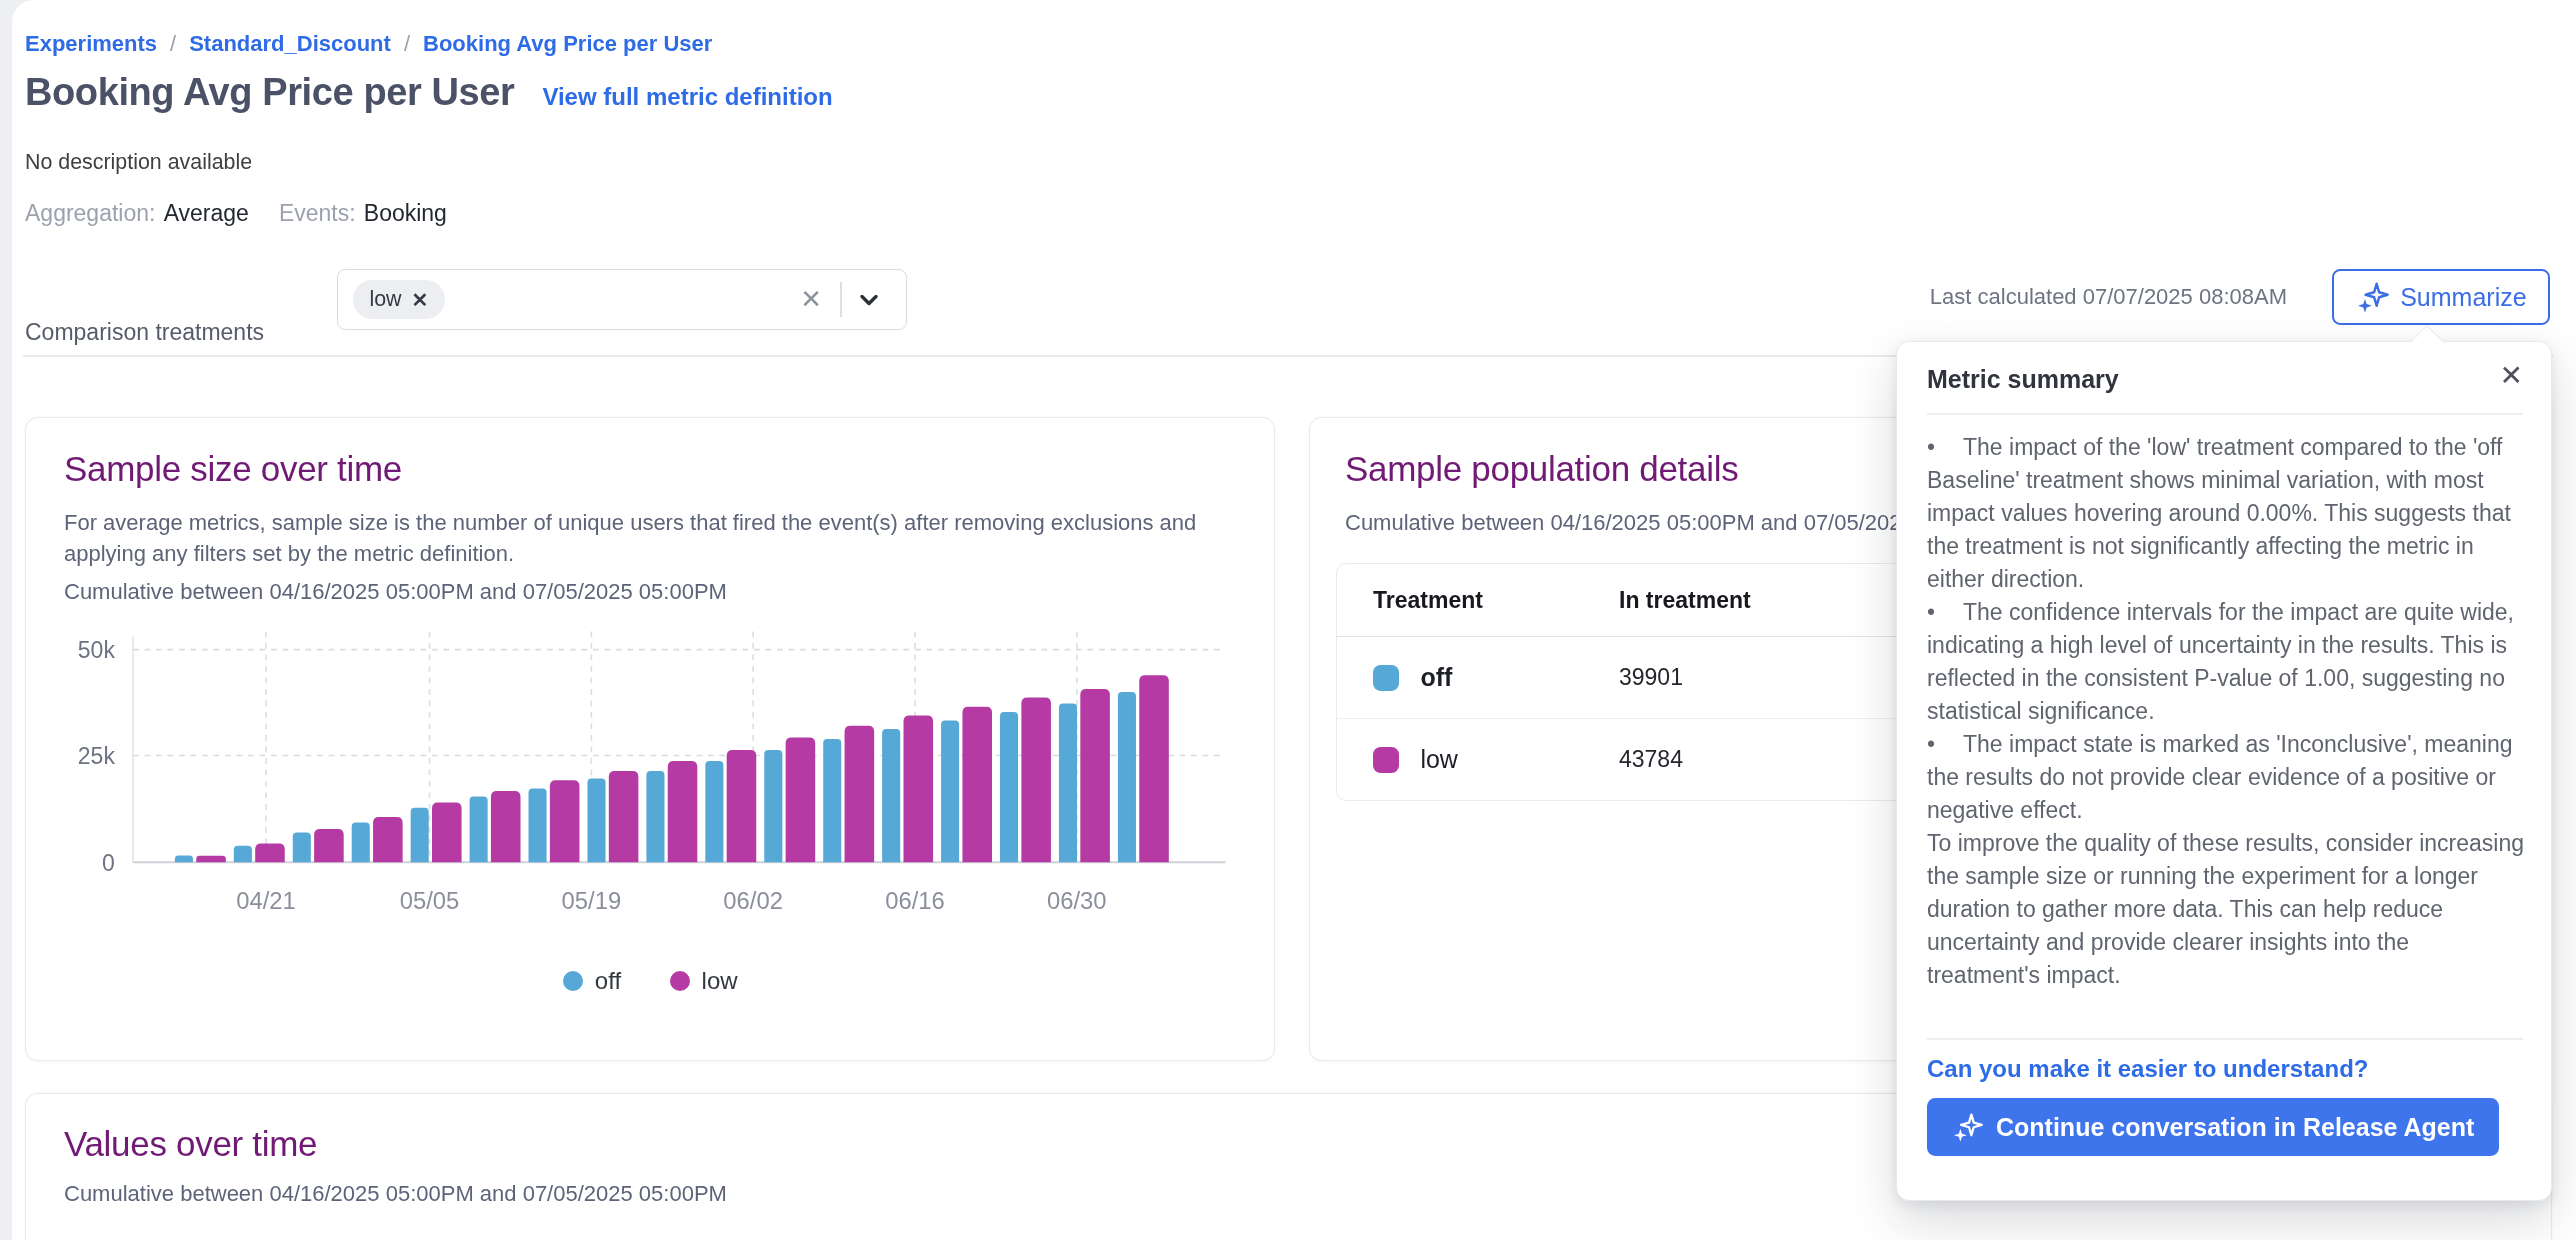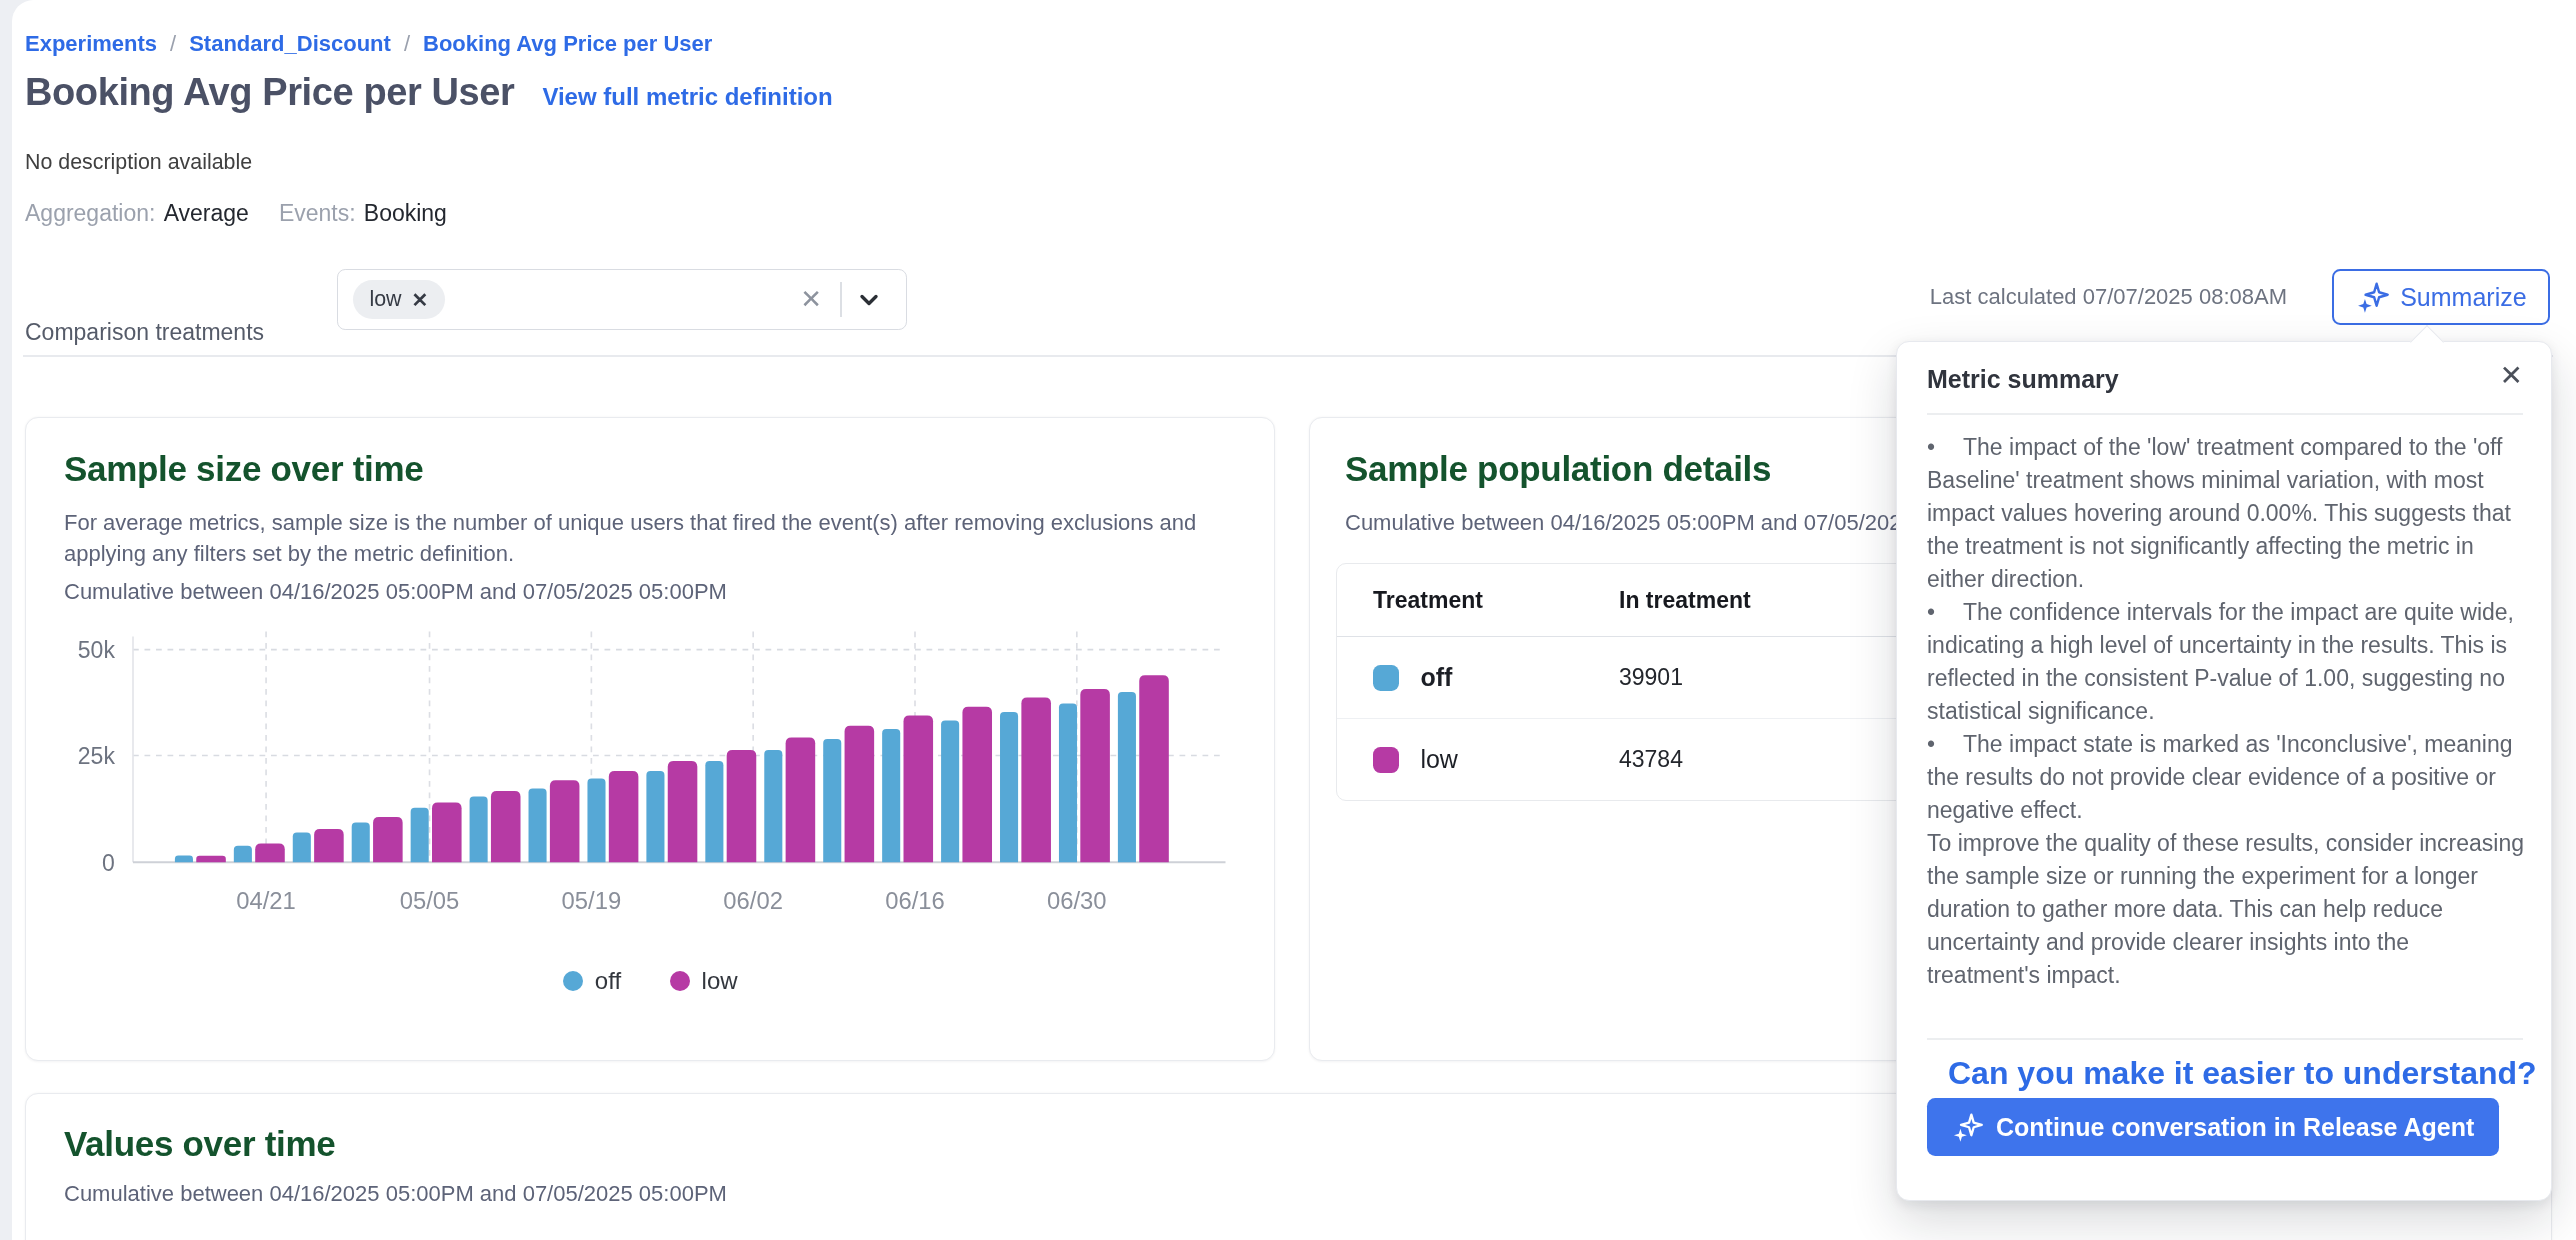--- a/index.html
+++ b/index.html
@@ -35,21 +35,21 @@
   .vsep{width:1.6px;height:35px;background:#dcdfe4;margin:0 5px;}
   .chev{padding:0 8.2px;cursor:pointer;display:flex;align-items:center;}
   .last-calc{top:284px;right:289px;font-size:22px;color:#6d7380;}
   .summarize-btn{right:26px;top:269px;height:56px;border:2.5px solid #3b6de4;border-radius:8.2px;background:#fff;
     display:flex;align-items:center;gap:11.5px;padding:0 21.4px;cursor:pointer;box-sizing:border-box;}
   .summarize-btn span{font-size:25px;font-weight:400;color:#3b6de4;}
   .page-divider{left:23px;top:355px;width:2530px;height:1.6px;background:#e8eaee;}
 
   
   .card{background:#fff;border:1.6px solid #e9ebef;border-radius:13px;box-shadow:0 0.8px 2.5px rgba(16,24,40,.05);box-sizing:border-box;}
-  .card-title{font-size:35px;font-weight:700;color:#14532d;letter-spacing:-0.3px;}
+  .card-title{font-size:35px;font-weight:400;color:#701a75;letter-spacing:-0.3px;}
   .card-sub{font-size:22px;color:#5d6378;}
   .card-desc{font-size:22px;color:#5d6378;line-height:31px;}
 
   #card-sample{left:25px;top:417px;width:1250px;height:644px;}
   #card-sample .card-title{position:absolute;left:38px;top:31px;}
   #card-sample .card-desc{position:absolute;left:38px;top:89px;width:1142px;}
   #card-sample .card-sub{position:absolute;left:38px;top:161px;}
   .chart-wrap{position:absolute;left:0px;top:202px;width:1249px;height:345px;}
   svg text{font-family:"Liberation Sans",sans-serif;}
   .legend{position:absolute;left:0;top:549px;width:1249px;display:flex;justify-content:center;gap:49px;}
@@ -81,21 +81,21 @@
     box-shadow:0 20px 49px rgba(16,24,40,.16), 0 3.3px 11.5px rgba(16,24,40,.08);z-index:10;box-sizing:border-box;}
   .notch{position:absolute;left:518px;top:-12.3px;width:23px;height:23px;background:#fff;
     border-left:1.6px solid #e7e9ee;border-top:1.6px solid #e7e9ee;transform:rotate(45deg);}
   .pop-title{position:absolute;left:30px;top:23px;font-size:25px;font-weight:700;color:#30343d;}
   .pop-close{position:absolute;right:28px;top:20px;font-size:28px;color:#4b505a;cursor:pointer;line-height:1;}
   .pop-div1{position:absolute;left:30px;top:71px;width:596px;height:1.6px;background:#eceef0;}
   .pop-body{position:absolute;left:30px;top:89px;width:598px;font-size:23px;line-height:33px;color:#5f646e;}
   .pop-body p{margin:0;}
   .pop-body .marker{display:inline-block;width:36px;}
   .pop-div2{position:absolute;left:30px;top:696px;width:596px;height:1.6px;background:#eceef0;}
-  .followup-link{position:absolute;left:30px;top:713px;font-size:32px;font-weight:700;color:#2e6be6;cursor:pointer;margin-left:21px;}
+  .followup-link{position:absolute;left:30px;top:713px;font-size:24px;font-weight:700;color:#2e6be6;cursor:pointer;}
   .cta-btn{position:absolute;left:30px;top:756px;height:58px;background:#3e74ec;border:none;border-radius:8.2px;
     display:flex;align-items:center;gap:13px;padding:0 25px;cursor:pointer;}
   .cta-btn span{font-size:25px;font-weight:700;color:#ffffff;}
 </style>
 </head>
 <body>
 
 <div class="page-bg"></div>
 
 <nav class="abs breadcrumb">

